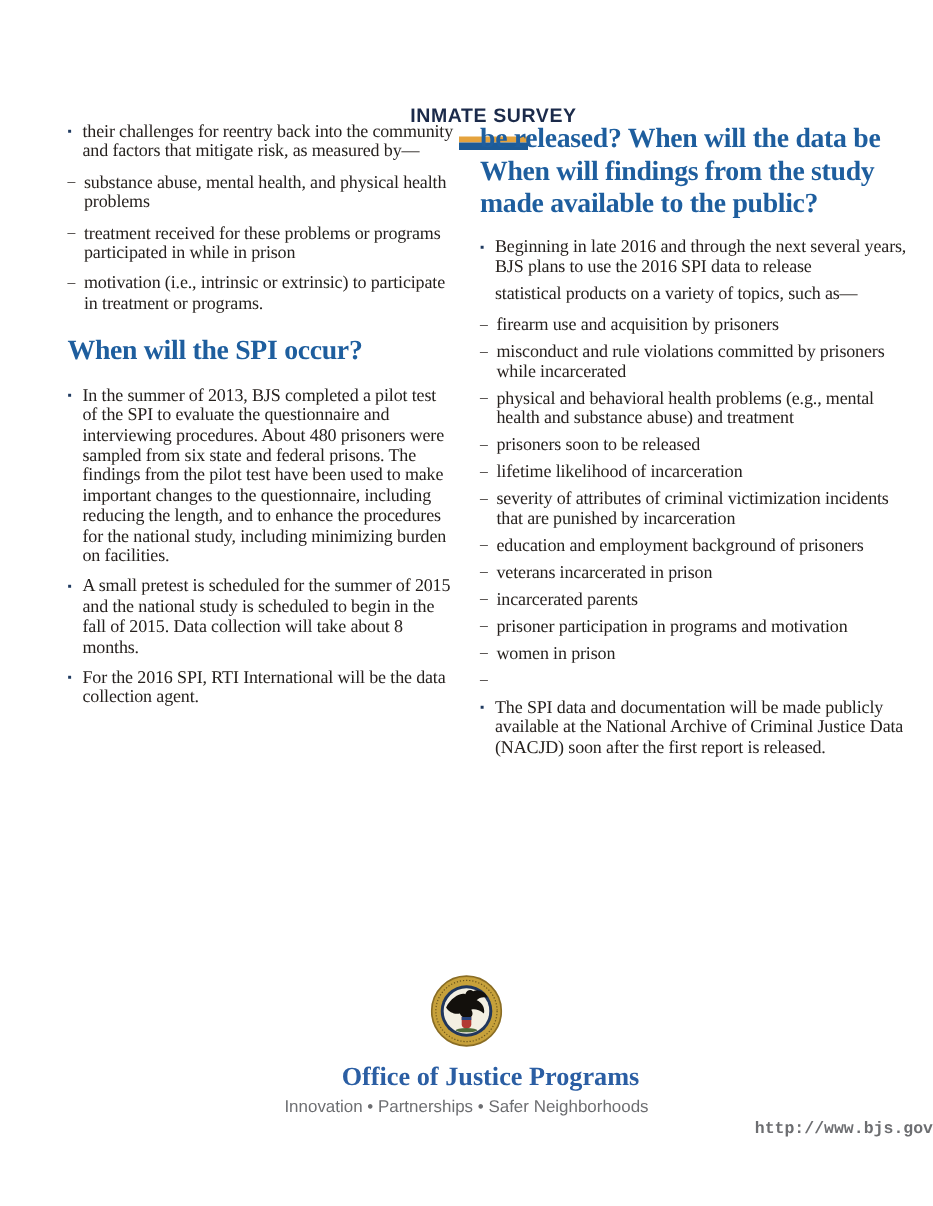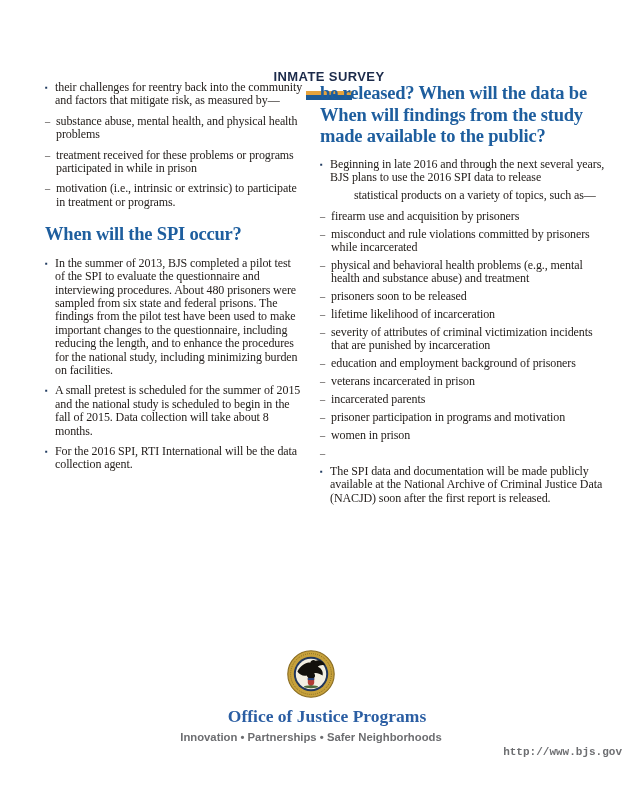--- a/index.html
+++ b/index.html
@@ -32,29 +32,29 @@
   .sub-list .li{margin-bottom:7px;}
   h2.section-heading{
     font-size:18.5px;line-height:21.5px;font-weight:bold;color:var(--heading-blue,#1e5e9e);
     margin:15px 0 11px 0;letter-spacing:-0.2px;
   }
   .right-heading{margin:2px 0 10px 0;}
   .right-heading .heading-line{
     font-size:18.5px;line-height:21.5px;font-weight:bold;color:var(--heading-blue,#1e5e9e);
     letter-spacing:-0.2px;white-space:nowrap;
   }
-  .lead .cont{margin-top:5px;margin-left:24px;}
+  .lead .cont{margin-top:5px;}
   .topics .li{margin-bottom:4.5px;}
   .topics{margin-bottom:7px;}
   
   .footer{position:absolute;top:650px;left:0;width:622px;text-align:center;}
   .seal{width:48px;height:48px;display:inline-block;}
   .org{font-family:"Liberation Serif",serif;font-weight:bold;font-size:17.5px;
        color:var(--footer-blue,#2b5ea3);margin-top:4px;padding-left:32px;}
-  .tagline{font-family:"Liberation Sans",sans-serif;font-weight:bold;font-size:11.3px;
+  .tagline{font-family:"Liberation Sans",sans-serif;font-weight:normal;font-size:11.3px;
        color:var(--footer-gray,#6d6e71);margin-top:4px;}
   .url{font-family:Liberation Mono, monospace;font-weight:bold;font-size:11px;
        color:var(--footer-gray,#6d6e71);margin-top:3px;text-align:right;}
 </style>
 </head>
 <body>
 
 <div class="page">
 
   <div class="header">

